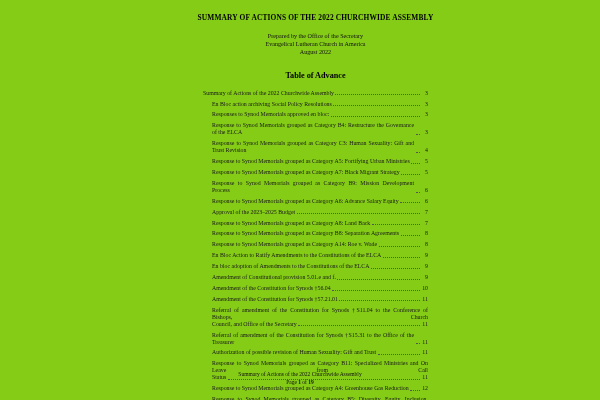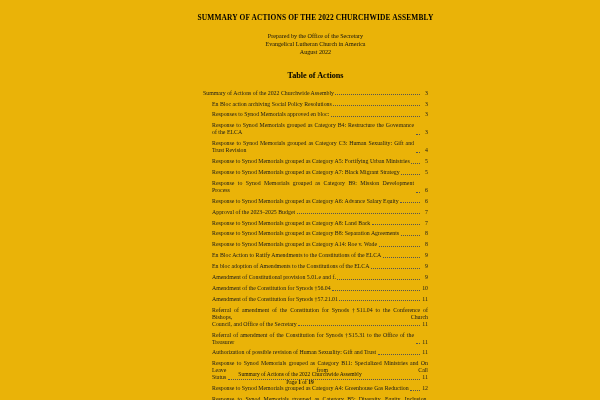--- a/index.html
+++ b/index.html
@@ -12,21 +12,21 @@
     height: 400px;
     overflow: hidden;
     font-family: "Liberation Serif", "DejaVu Serif", serif;
     color: #1a1a1a;
   }
   .page {
     position: relative;
     width: 600px;
     height: 400px;
     box-sizing: border-box;
-    background: #eab308;
+    background: #84cc16;
     padding-left: 31px;
   }
   .doc-title {
     text-align: center;
     font-weight: bold;
     font-size: 7.4px;
     letter-spacing: 0.15px;
     margin: 0;
     padding-top: 13px;
     color: #000;
@@ -116,21 +116,21 @@
 <div class="page">
 
   <h1 class="doc-title">SUMMARY OF ACTIONS OF THE 2022 CHURCHWIDE ASSEMBLY</h1>
 
   <div class="prepared-block">
     <div>Prepared by the Office of the Secretary</div>
     <div>Evangelical Lutheran Church in America</div>
     <div>August 2022</div>
   </div>
 
-  <h2 class="toc-heading">Table of Actions</h2>
+  <h2 class="toc-heading">Table of Advance</h2>
 
   <div class="toc" id="toc-list">
       <a class="toc-entry lvl0" href="#" style="text-decoration: none; color: inherit;">
         <span class="row">
           <span class="etext">Summary of Actions of the 2022 Churchwide Assembly</span>
           <span class="leader"></span>
           <span class="pnum">3</span>
         </span>
       </a>
       <a class="toc-entry lvl1" href="#" style="text-decoration: none; color: inherit;">

